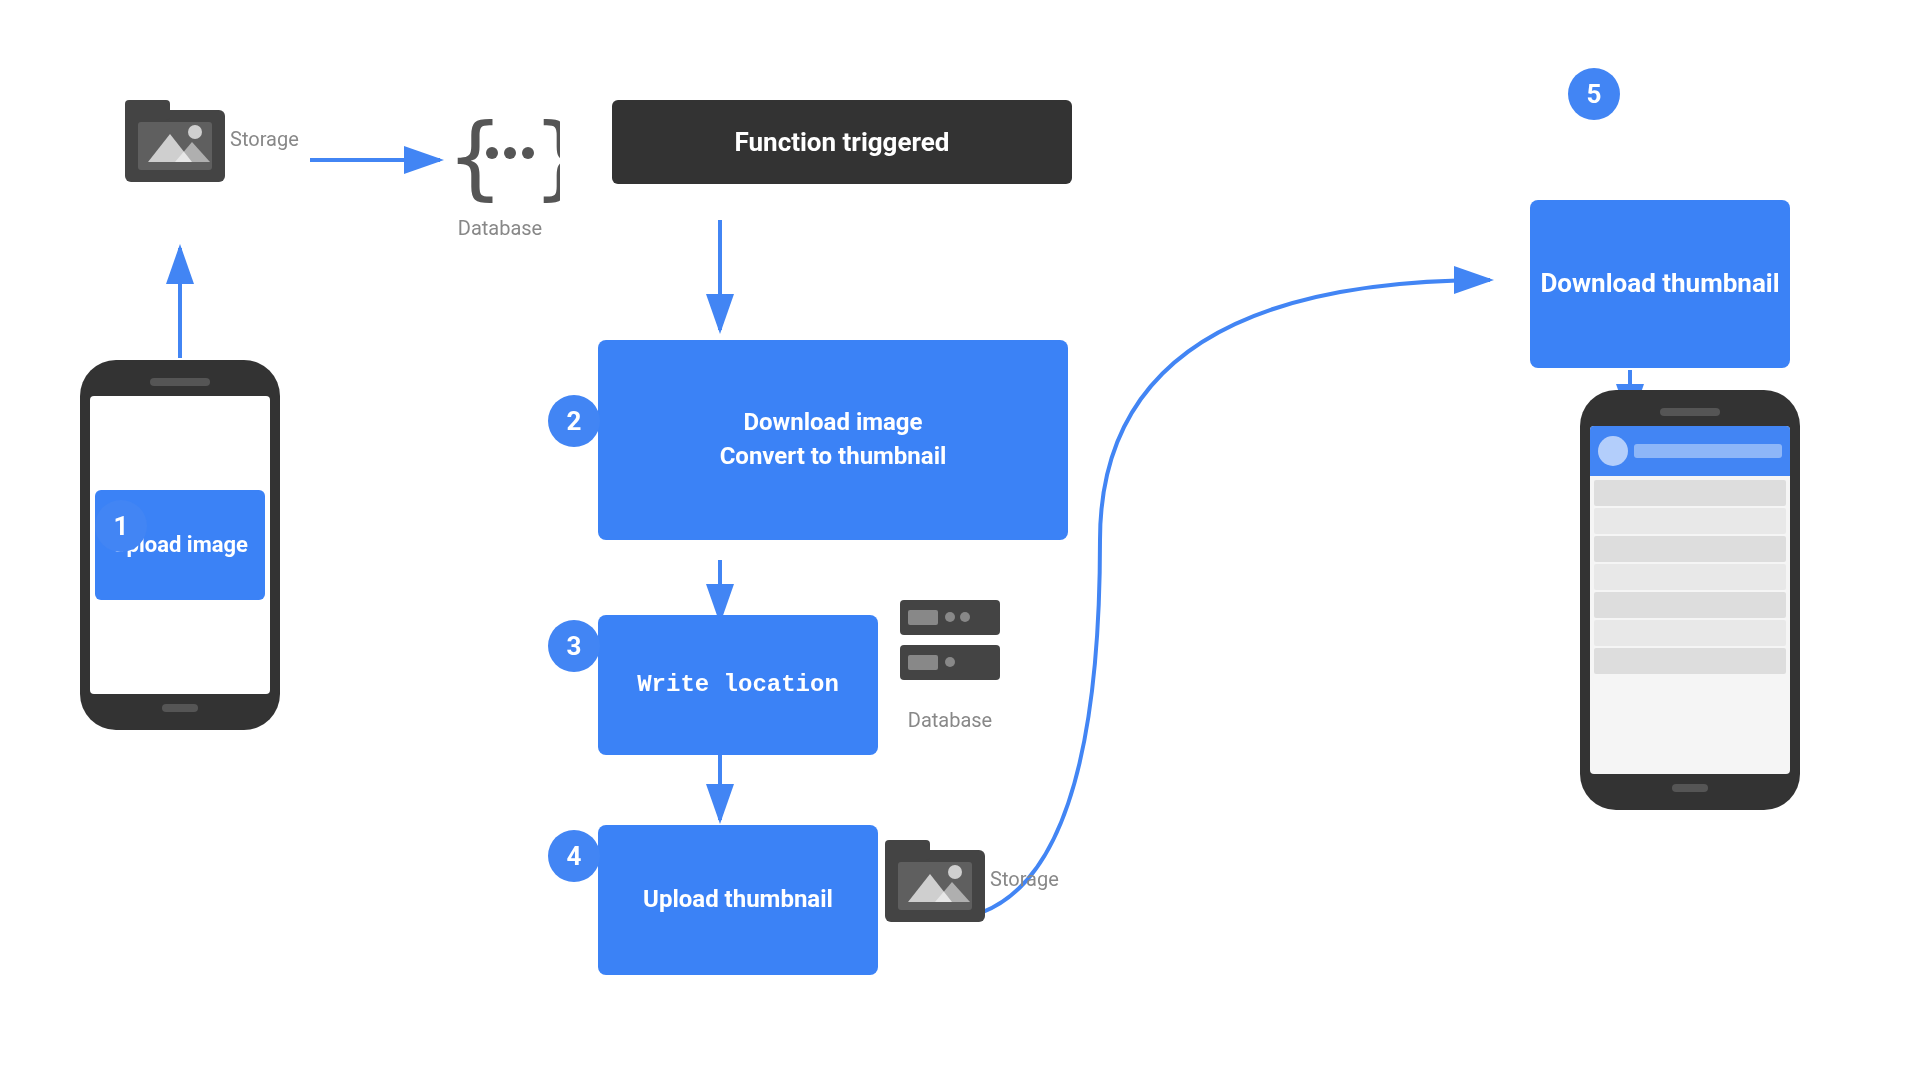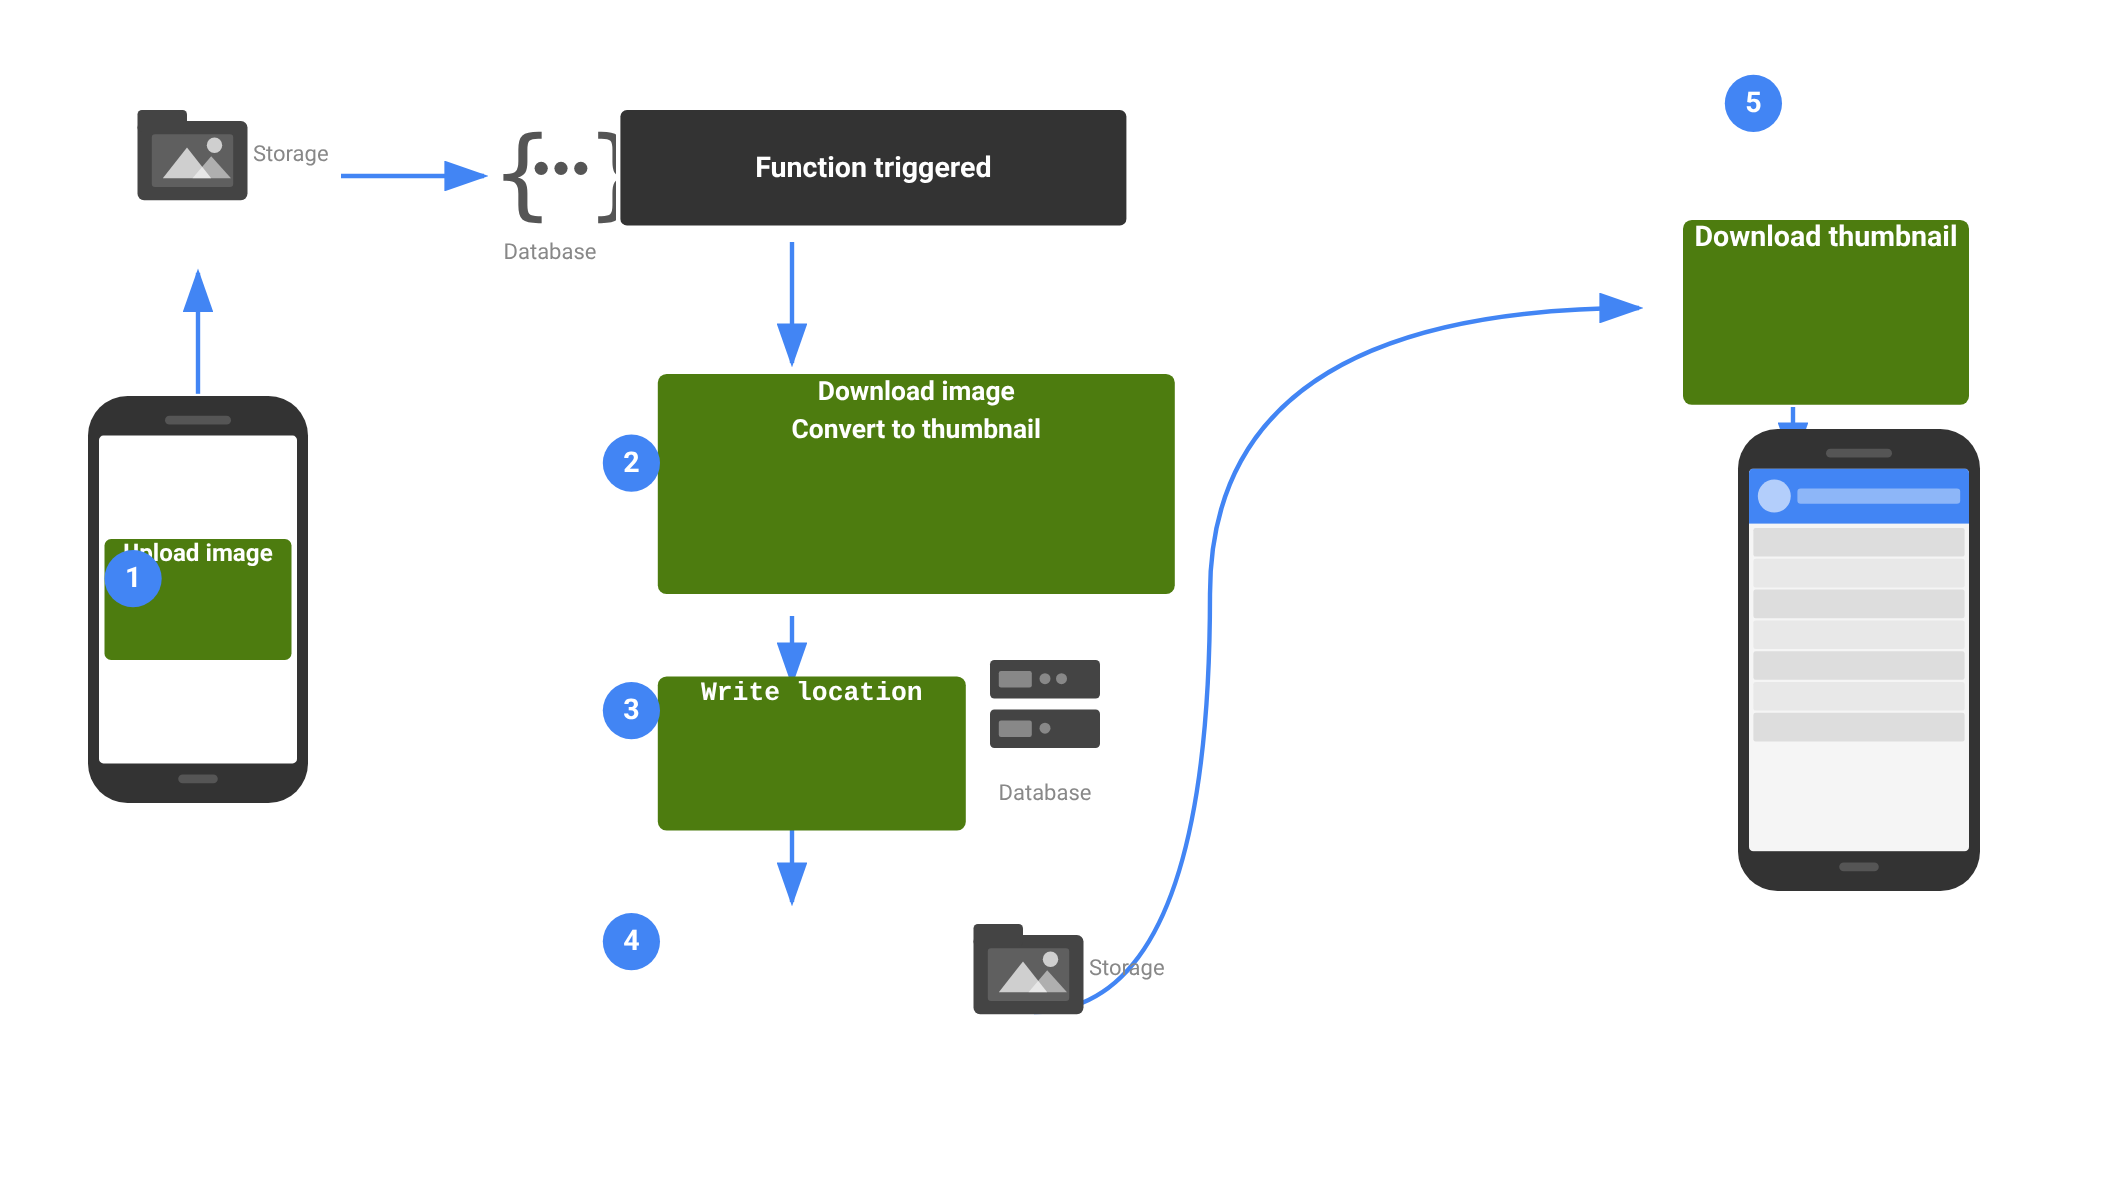--- a/index.html
+++ b/index.html
@@ -65,26 +65,26 @@
     
     .phone-right {
       width: 220px;
       height: 420px;
       right: 120px;
       top: 330px;
     }
 
     
     .action-box {
-      background: #4d7c0f;
+      background: #3b82f6;
       color: #fff;
       border-radius: 6px;
       font-weight: bold;
       display: flex;
-      align-items: flex-start;
+      align-items: center;
       justify-content: center;
       text-align: center;
       position: absolute;
     }
 
     
     .step-badge {
       position: absolute;
       width: 52px;
       height: 52px;
@@ -243,21 +243,21 @@
 
       <circle cx="52" cy="65" r="6" fill="#555"></circle>
       <circle cx="70" cy="65" r="6" fill="#555"></circle>
       <circle cx="88" cy="65" r="6" fill="#555"></circle>
 
       <text x="94" y="100" font-size="90" fill="#555" font-family="monospace">}</text>
     </svg>
     <span class="icon-label">Database</span>
   </div>
 
-  <div class="function-triggered" style="left:564px; top:100px; width:460px; height:105px;">
+  <div class="function-triggered" style="left:612px; top:100px; width:460px; height:84px;">
     <span>Function triggered</span>
   </div>
 
   <div class="step-badge" style="left:95px; top:500px;">
     <span>1</span>
   </div>
 
   <div class="phone phone-left">
     <div class="phone-notch"></div>
     <div class="phone-screen">
@@ -298,20 +298,23 @@
       <rect x="18" y="65" width="30" height="15" rx="2" fill="#888"></rect>
       <rect x="55" y="67" width="10" height="10" rx="5" fill="#888"></rect>
     </svg>
     <span class="icon-label">Database</span>
   </div>
 
   <div class="step-badge" style="left:548px; top:830px;">
     <span>4</span>
   </div>
 
+  <div class="action-box" style="left:598px; top:825px; width:280px; height:150px; font-size:24px; font-weight:bold; line-height:1.3; border-radius:8px;">
+    <span style="white-space:pre-line;">Upload thumbnail</span>
+  </div>
 
   <div class="storage-icon" style="left:880px; top:820px;">
     <svg width="110" height="110" viewBox="0 0 110 110">
       <rect x="5" y="30" width="100" height="72" rx="6" fill="#444"></rect>
       <rect x="5" y="20" width="45" height="20" rx="4" fill="#444"></rect>
       <rect x="18" y="42" width="74" height="48" rx="3" fill="#fff" opacity="0.15"></rect>
       <polygon points="28,82 50,54 72,82" fill="#fff" opacity="0.7"></polygon>
       <polygon points="55,82 72,62 90,82" fill="#fff" opacity="0.5"></polygon>
       <circle cx="75" cy="52" r="7" fill="#fff" opacity="0.7"></circle>
     </svg>

